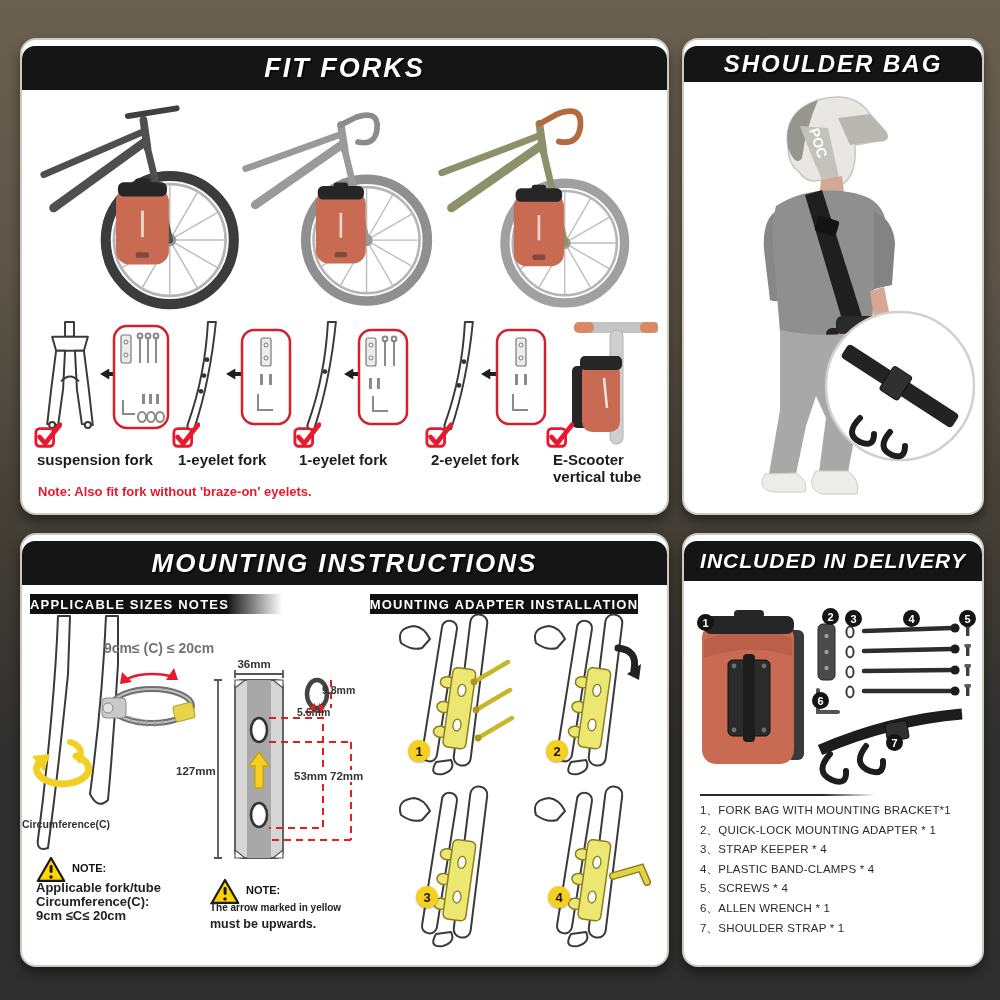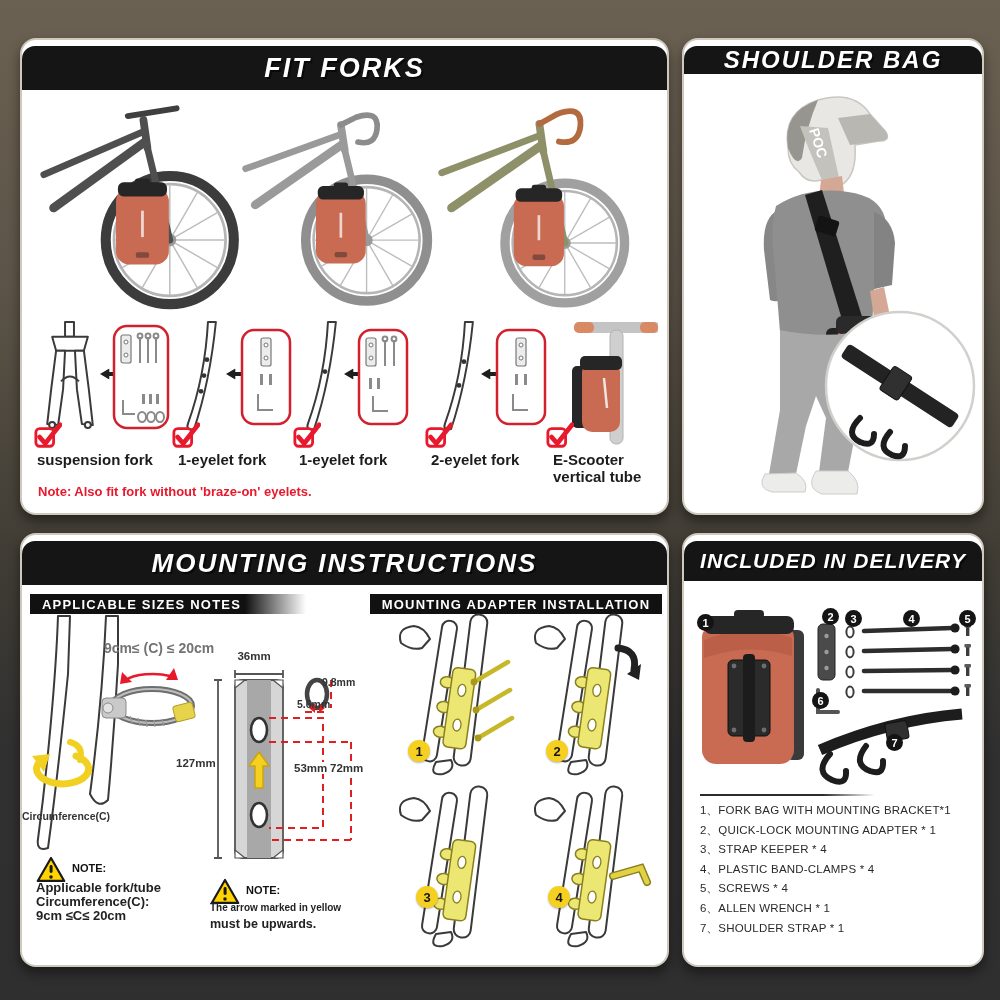--- a/index.html
+++ b/index.html
@@ -6,25 +6,25 @@
   body{width:1000px;height:1000px;position:relative;overflow:hidden;
        font-family:"Liberation Sans",sans-serif;
        background:linear-gradient(180deg,#6b6152 0%,#5c5448 28%,#413d35 55%,#303030 75%,#2f2f2f 100%);}
   .abs{position:absolute;}
   .panel{position:absolute;background:#fff;border:2px solid #cfc9bd;border-radius:16px;
          box-shadow:0 6px 12px rgba(0,0,0,.45);}
   .phead{position:absolute;left:0;right:0;top:0;background:#151515;border-radius:13px 13px 0 0;
          display:flex;align-items:center;justify-content:center;margin-top:6px;}
   .ptitle{color:#fff;font-weight:bold;font-style:italic;letter-spacing:2px;
           text-shadow:2px 2px 0 rgba(0,0,0,.55);white-space:nowrap;}
-  .secbar{position:absolute;height:20px;display:flex;align-items:center;padding:0 12px;
+  .secbar{position:absolute;height:20px;display:flex;align-items:center;padding:0 0;
           color:#fff;font-weight:bold;font-size:13px;letter-spacing:1.2px;white-space:nowrap;}
   .flabel{position:absolute;font-size:15px;font-weight:600;color:#1c1c1c;line-height:1.1;}
   .rednote{position:absolute;color:#e8192c;font-weight:bold;font-size:13px;}
-  .dim{position:absolute;font-size:11.5px;font-weight:bold;color:#333;white-space:nowrap;}
+  .dim{position:absolute;font-size:11.5px;font-weight:bold;color:#333;white-space:nowrap;margin-top:8px;}
   .reddim{position:absolute;font-size:14px;font-weight:bold;color:#737373;white-space:nowrap;}
   .notetitle{position:absolute;font-size:11px;font-weight:bold;color:#111;}
   .noteline{position:absolute;font-size:13px;font-weight:bold;color:#222;white-space:nowrap;}
   .stepbadge{position:absolute;width:22px;height:22px;border-radius:50%;background:#f5d020;
              color:#161616;font-weight:bold;font-size:13px;display:flex;align-items:center;
              justify-content:center;box-shadow:0 1px 2px rgba(0,0,0,.3);}
   .pbadge{position:absolute;width:17px;height:17px;border-radius:50%;background:#141414;color:#fff;
           font-weight:bold;font-size:11px;display:flex;align-items:center;justify-content:center;}
   .dlist{position:absolute;left:700px;top:803px;width:272px;display:flex;flex-direction:column;gap:4.6px;}
   .ditem{font-size:11.5px;color:#2a2a2a;font-weight:500;letter-spacing:.2px;white-space:nowrap;}
@@ -263,21 +263,21 @@
 
 <div class="flabel" style="left:37px;top:452px">suspension fork</div>
 <div class="flabel" style="left:178px;top:452px">1-eyelet fork</div>
 <div class="flabel" style="left:299px;top:452px">1-eyelet fork</div>
 <div class="flabel" style="left:431px;top:452px">2-eyelet fork</div>
 <div class="flabel" style="left:553px;top:452px;width:92px">E-Scooter vertical tube</div>
 
 <div class="rednote" style="left:38px;top:484px">Note: Also fit fork without 'braze-on' eyelets.</div>
 
 <div class="panel" style="left:682px;top:38px;width:298px;height:473px">
-  <div class="phead" style="height:28px">
+  <div class="phead" style="height:36px">
     <span class="ptitle" style="font-size:24px">SHOULDER BAG</span>
   </div>
 </div>
 <svg class="abs" style="left:688px;top:88px" width="290" height="420" viewBox="0 0 290 420">
 
   <path d="M100 60 Q94 24 130 12 Q166 2 182 26 L198 44 Q203 53 191 53 L167 57 Q169 86 155 96 Q140 103 133 92 Q119 96 111 84 Q100 76 100 60 Z" fill="#e9e7e3" stroke="#c9c7c2" stroke-width="1.5"></path>
   <path d="M100 60 Q94 24 130 12 Q118 40 114 70 Q108 80 100 60 Z" fill="#97958f"></path>
   <path d="M182 26 L198 44 Q203 53 191 53 L162 57 L150 30 Z" fill="#b9b7b1"></path>
   <path d="M112 38 Q120 60 134 92 Q142 100 152 94 L140 40 Z" fill="#c4c2bc"></path>
   <text x="121" y="42" font-size="14" font-weight="bold" fill="#fff" transform="rotate(72 121 42)">POC</text>

